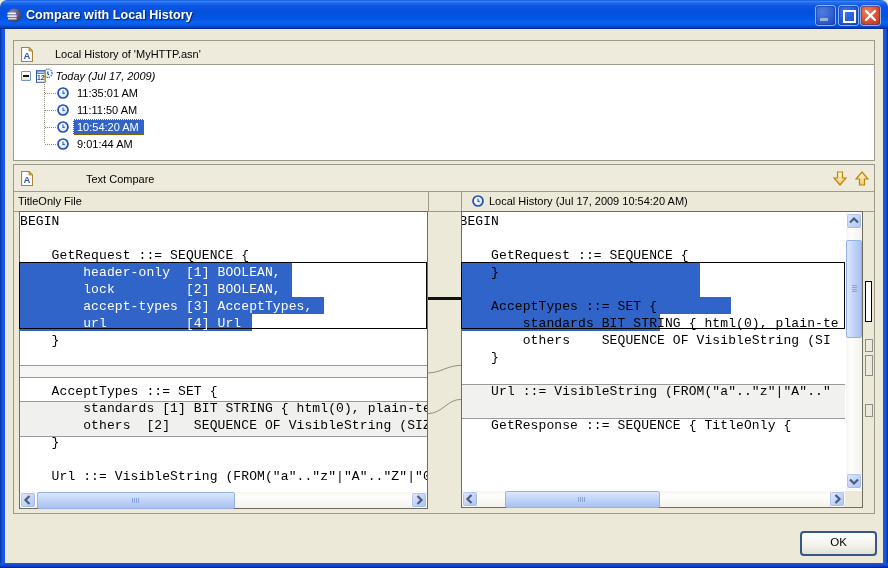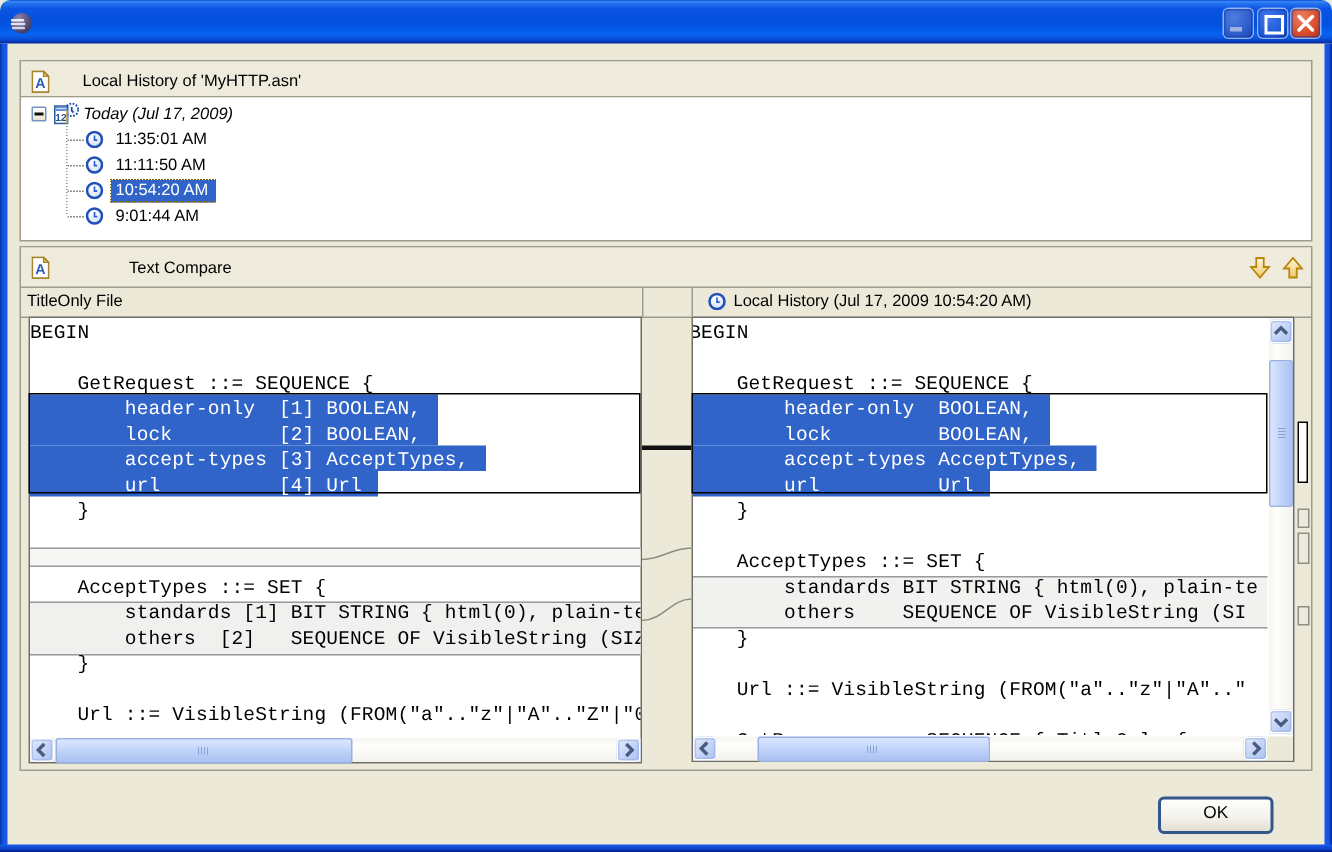--- a/index.html
+++ b/index.html
@@ -60,20 +60,21 @@
           <stop offset="0.7" stop-color="#dbe6f5"></stop>
           <stop offset="1" stop-color="#b9cdea"></stop>
       </radialGradient>
     </defs>
   </svg>
 
   <div class="titlebar"></div>
   <div class="fl"></div>
     <div class="fr"></div>
     <div class="fb"></div>
+  <div class="ttl">Compare with Local History</div>
 
   <svg class="abs" style="left:7px;top:8px" width="15" height="15" viewBox="0 0 15 15">
     <circle cx="7.5" cy="7.5" r="6.9" fill="url(#eg)"></circle>
     <defs>
         <radialGradient id="eg" cx="0.35" cy="0.28" r="0.95">
       <stop offset="0" stop-color="#8d87ae"></stop>
           <stop offset="0.5" stop-color="#56537f"></stop>
           <stop offset="1" stop-color="#2e2d55"></stop>
     </radialGradient>
       </defs>
@@ -245,24 +246,20 @@
     <div class="sel" style="left:0;top:68px;width:238px;height:17px;"></div>
     <div class="sel" style="left:0;top:85px;width:269.5px;height:17px;"></div>
     <div class="sel" style="left:0;top:102px;width:198.5px;height:17px;"></div>
 
     <div class="abs" style="left:-1px;top:50px;width:382px;height:65.2px;border:1.4px solid #000;"></div>
 
     <div class="abs" style="left:0;top:0;width:383.5px;height:277.5px;overflow:hidden;">
       <div class="code" style="left:-2px;top:0.6px;">BEGIN
 
     GetRequest ::= SEQUENCE {
-<span style="color:#fff">        header-only  BOOLEAN,
-        lock         BOOLEAN,
-        accept-types AcceptTypes,
-        url          Url</span>
     }
 
     AcceptTypes ::= SET {
         standards BIT STRING { html(0), plain-te
         others    SEQUENCE OF VisibleString (SI
     }
 
     Url ::= VisibleString (FROM("a".."z"|"A".."
 
 <span style="position:relative;top:0.8px;">    GetResponse ::= SEQUENCE { TitleOnly {</span></div>
@@ -294,15 +291,15 @@
         </div>
     </div>
     <div class="abs" style="left:383.5px;top:278.5px;width:16.5px;height:16px;background:#ECE9D8;"></div>
   </div>
 
   <div class="abs" style="left:864.5px;top:281px;width:5px;height:39px;background:#fff;border:1.6px solid #000;"></div>
   <div class="abs" style="left:865px;top:338.5px;width:6px;height:11px;background:#eceade;border:1px solid #8f8e82;"></div>
   <div class="abs" style="left:865px;top:354.5px;width:6px;height:19px;background:#eceade;border:1px solid #8f8e82;"></div>
   <div class="abs" style="left:865px;top:404px;width:6px;height:11px;background:#eceade;border:1px solid #8f8e82;"></div>
 
-  <div class="abs" style="left:772px;top:530.5px;width:73px;height:21px;border:2px solid #33568e;border-radius:4px;
+  <div class="abs" style="left:800px;top:530.5px;width:73px;height:21px;border:2px solid #33568e;border-radius:4px;
       background:linear-gradient(#fefefd,#f2f1ea 60%,#e3e0d2);text-align:center;font-size:11.5px;line-height:18px;">OK</div>
 </div>
 
 </body></html>

